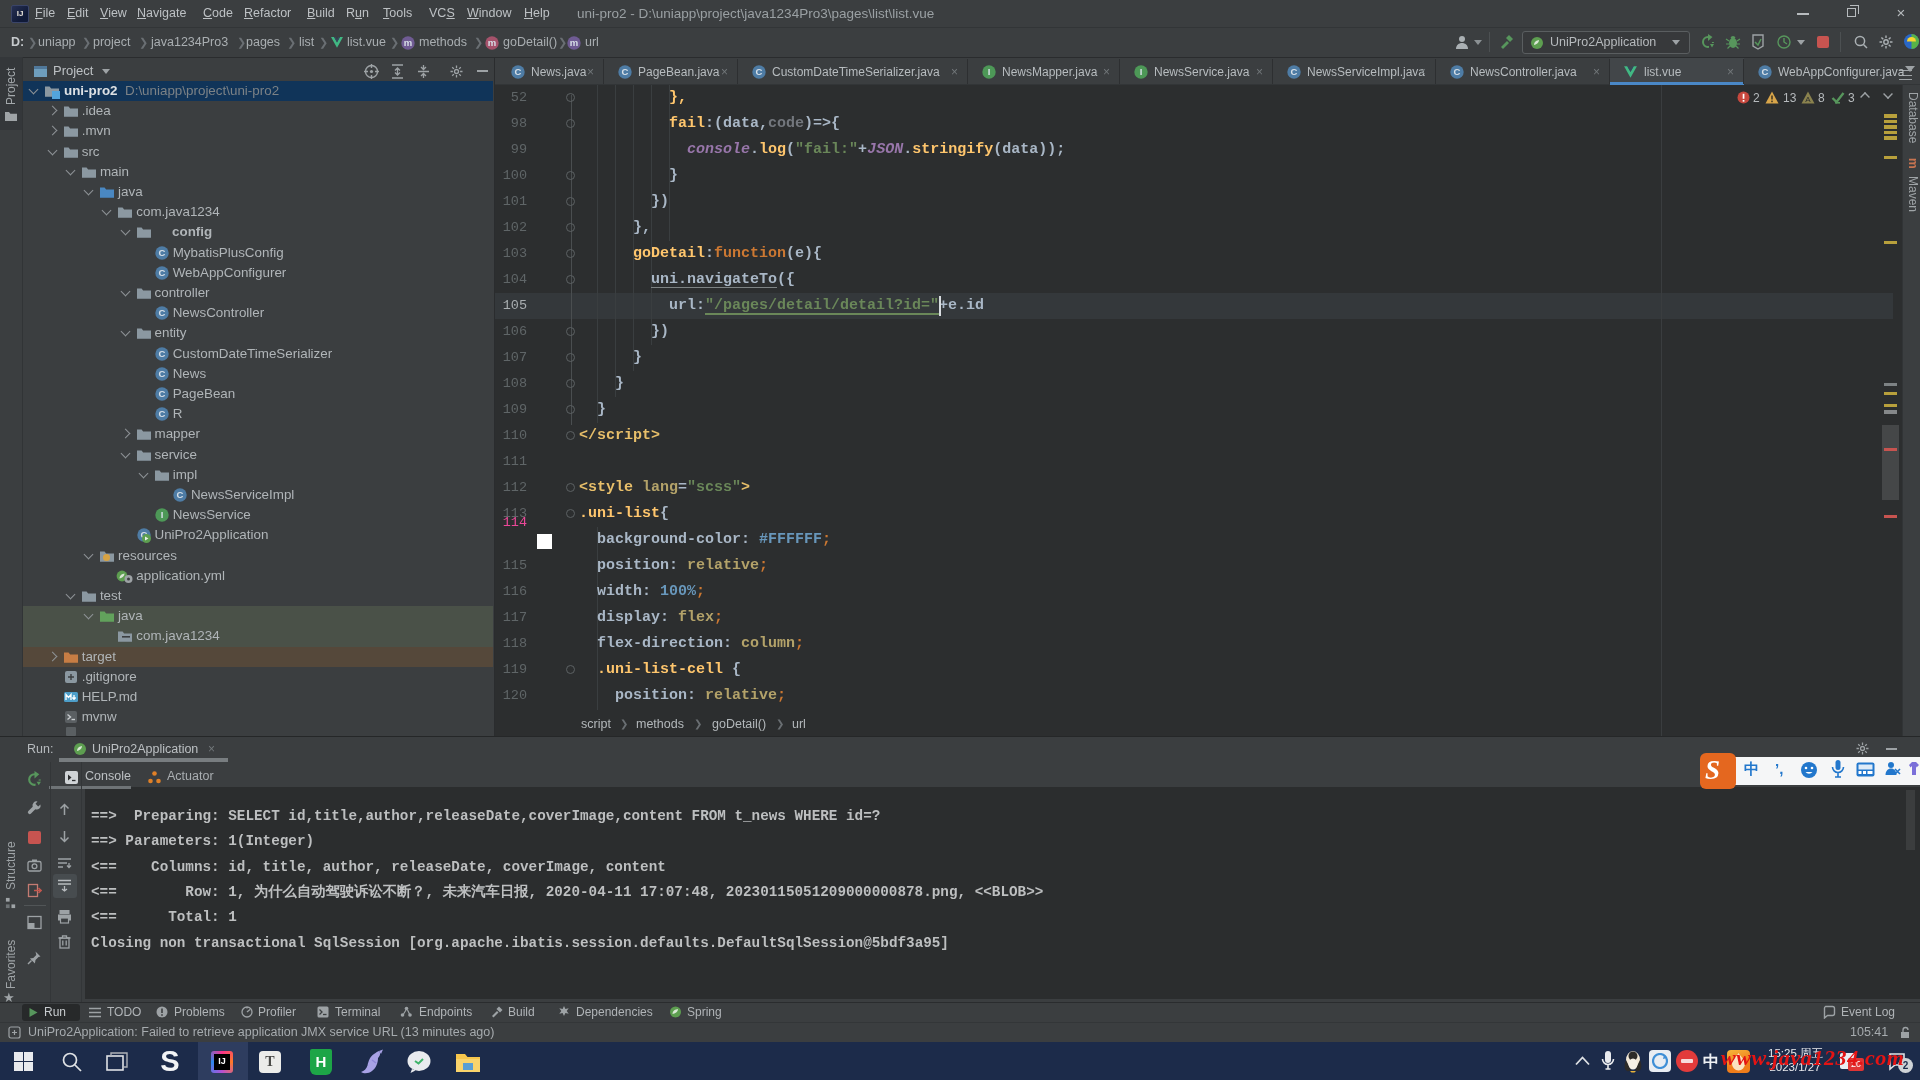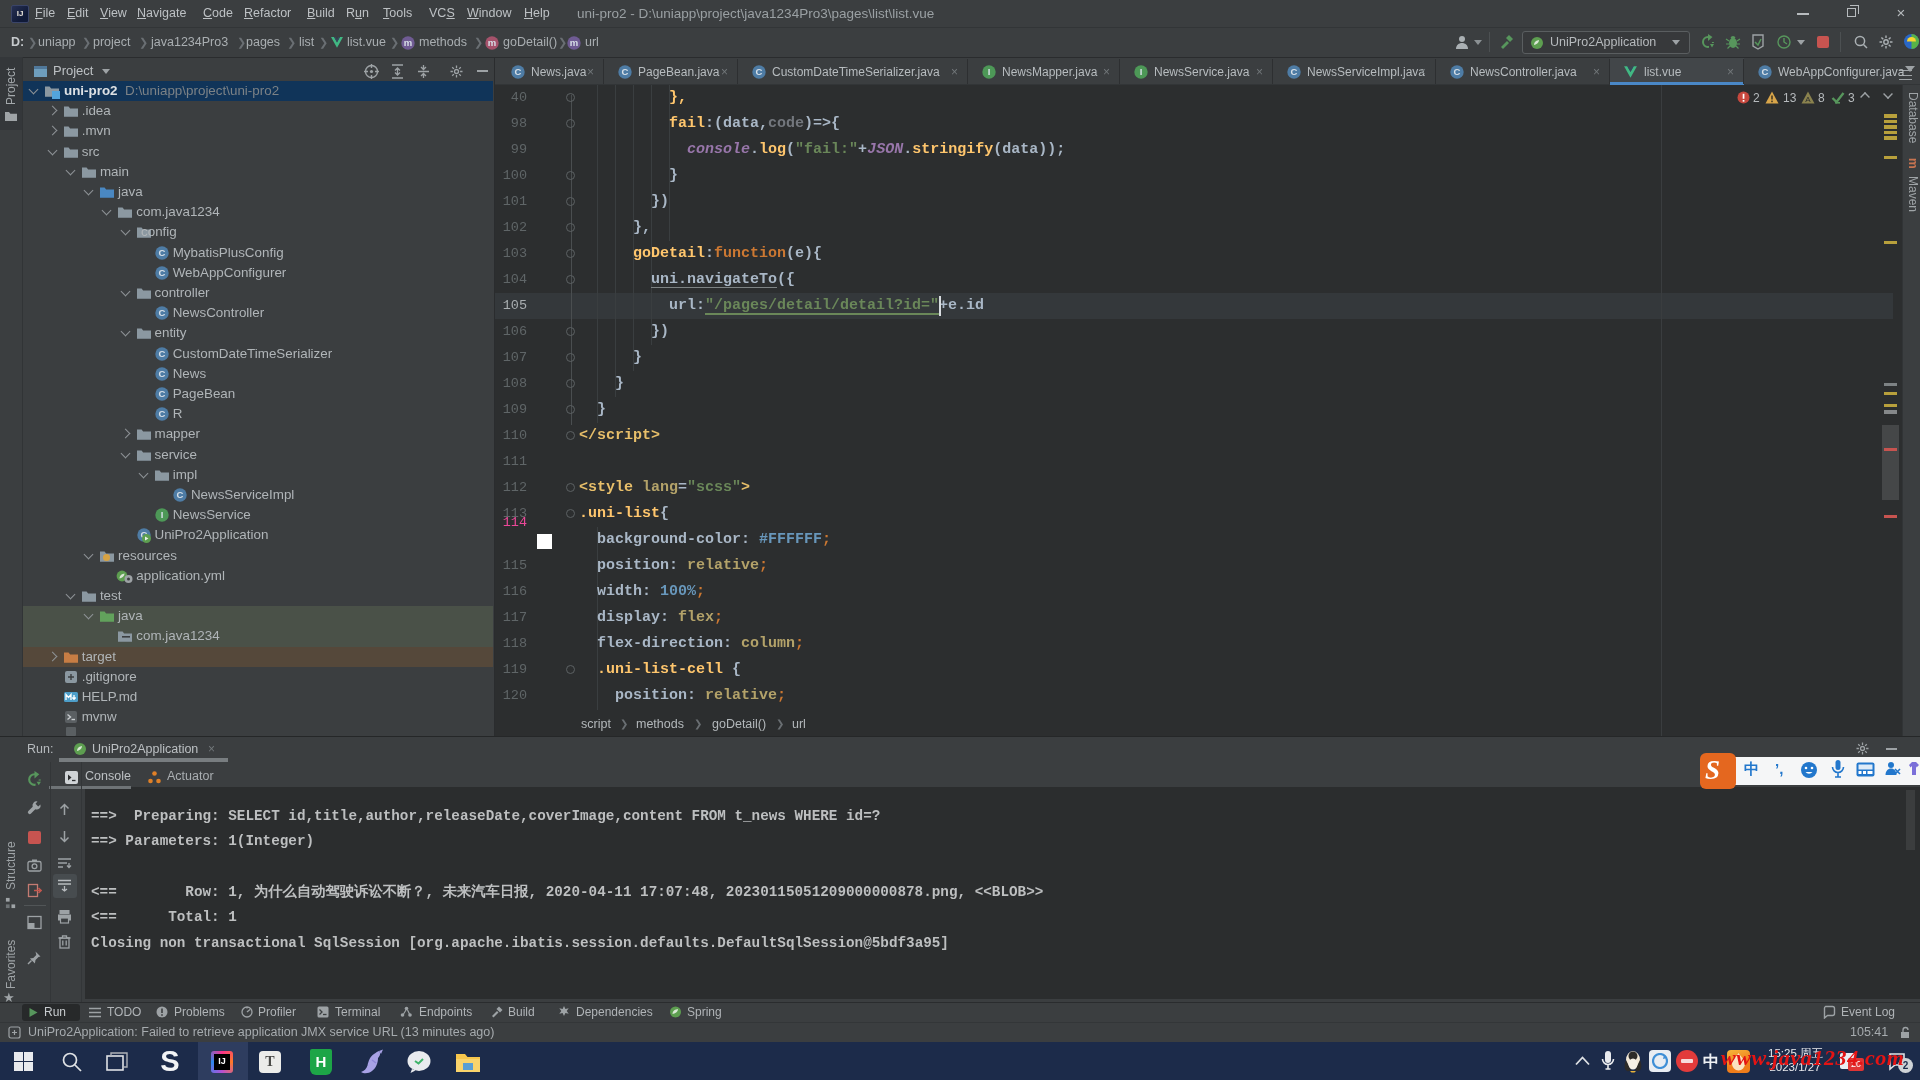--- a/index.html
+++ b/index.html
@@ -217,21 +217,21 @@
 <div class="trow" style="left:118.1px;top:182.0px;">java</div>
 <span style="position:absolute;left:103.3px;top:207.2px;width:7px;height:7px;border-right:1.5px solid #8e9396;border-bottom:1.5px solid #8e9396;transform:rotate(45deg);transform-origin:center"></span>
 <svg style="position:absolute;left:117.3px;top:204.2px" width="16" height="16" viewBox="0 0 16 16">
     <path d="M1 13.7V3.6h4.6l1.5 1.9H15v8.2z" fill="#8b98a1"></path>
   </svg>
 <div class="trow" style="left:136.3px;top:202.2px;">com.java1234</div>
 <span style="position:absolute;left:121.5px;top:227.4px;width:7px;height:7px;border-right:1.5px solid #8e9396;border-bottom:1.5px solid #8e9396;transform:rotate(45deg);transform-origin:center"></span>
 <svg style="position:absolute;left:135.5px;top:224.4px" width="16" height="16" viewBox="0 0 16 16">
     <path d="M1 13.7V3.6h4.6l1.5 1.9H15v8.2z" fill="#8b98a1"></path>
   </svg>
-<div class="trow" style="left:141px;top:222.4px;">config</div>
+<div class="trow" style="left:172px;top:222.4px;font-weight:bold;">config</div>
 <svg style="position:absolute;left:153.7px;top:244.6px" width="16" height="16" viewBox="0 0 16 16">
     <circle cx="8" cy="8" r="6.7" fill="#4e7ca5"></circle>
     <text x="8" y="11.4" font-size="9.5" font-weight="bold" font-family="Liberation Sans" fill="#d8e0e8" text-anchor="middle">C</text>
   </svg>
 <div class="trow" style="left:172.7px;top:242.6px;">MybatisPlusConfig</div>
 <svg style="position:absolute;left:153.7px;top:264.79999999999995px" width="16" height="16" viewBox="0 0 16 16">
     <circle cx="8" cy="8" r="6.7" fill="#4e7ca5"></circle>
     <text x="8" y="11.4" font-size="9.5" font-weight="bold" font-family="Liberation Sans" fill="#d8e0e8" text-anchor="middle">C</text>
   </svg>
 <div class="trow" style="left:172.7px;top:262.8px;">WebAppConfigurer</div>
@@ -416,21 +416,21 @@
 <div class="a" style="left:603px;top:59px;width:1px;height:25px;background:#2d2f31"></div>
 <div class="a" style="left:737px;top:59px;width:1px;height:25px;background:#2d2f31"></div>
 <div class="a" style="left:967px;top:59px;width:1px;height:25px;background:#2d2f31"></div>
 <div class="a" style="left:1119px;top:59px;width:1px;height:25px;background:#2d2f31"></div>
 <div class="a" style="left:1272px;top:59px;width:1px;height:25px;background:#2d2f31"></div>
 <div class="a" style="left:1435px;top:59px;width:1px;height:25px;background:#2d2f31"></div>
 <div class="a" style="left:1609px;top:59px;width:1px;height:25px;background:#2d2f31"></div>
 <div class="a" style="left:1743px;top:59px;width:1px;height:25px;background:#2d2f31"></div>
 <div class="a" style="left:1905px;top:66px;width:0;height:0;border-left:5px solid transparent;border-right:5px solid transparent;border-top:6px solid #9da2a5"></div>
 <div class="a" style="left:495px;top:293px;width:1398px;height:26px;background:#34383b"></div>
-<div class="ln" style="left:481px;top:85px;color:#5f6567">40</div>
+<div class="ln" style="left:481px;top:85px;color:#5f6567">52</div>
 <div class="ln" style="left:481px;top:111px;color:#5f6567">98</div>
 <div class="ln" style="left:481px;top:137px;color:#5f6567">99</div>
 <div class="ln" style="left:481px;top:163px;color:#5f6567">100</div>
 <div class="ln" style="left:481px;top:189px;color:#5f6567">101</div>
 <div class="ln" style="left:481px;top:215px;color:#5f6567">102</div>
 <div class="ln" style="left:481px;top:241px;color:#5f6567">103</div>
 <div class="ln" style="left:481px;top:267px;color:#5f6567">104</div>
 <div class="ln" style="left:481px;top:293px;color:#a8adb0">105</div>
 <div class="ln" style="left:481px;top:319px;color:#5f6567">106</div>
 <div class="ln" style="left:481px;top:345px;color:#5f6567">107</div>
@@ -617,20 +617,21 @@
     <rect x="3.5" y="9" width="8" height="5" fill="#3b3e40" stroke="#9da2a5" stroke-width="1.2"></rect>
   </svg>
 <svg class="a" style="left:57px;top:934px" width="15" height="15" viewBox="0 0 15 15">
     <rect x="3" y="4" width="9" height="10" fill="none" stroke="#9da2a5" stroke-width="1.3"></rect>
     <path d="M1.5 4h12M5.5 4V2h4v2M5.8 6.5v5M9.2 6.5v5" stroke="#9da2a5" stroke-width="1.3"></path>
   </svg>
 <div class="a" style="left:81px;top:762px;width:1px;height:240px;background:#333638"></div>
 <div class="a" style="left:0;top:787px;width:1920px;height:212px;overflow:hidden">
 <div class="crow" style="left:91px;top:16.7px">==&gt;&nbsp;&nbsp;Preparing:&nbsp;SELECT&nbsp;id,title,author,releaseDate,coverImage,content&nbsp;FROM&nbsp;t_news&nbsp;WHERE&nbsp;id=?</div>
 <div class="crow" style="left:91px;top:42.1px">==&gt;&nbsp;Parameters:&nbsp;1(Integer)</div>
+<div class="crow" style="left:91px;top:67.5px">&lt;==&nbsp;&nbsp;&nbsp;&nbsp;Columns:&nbsp;id,&nbsp;title,&nbsp;author,&nbsp;releaseDate,&nbsp;coverImage,&nbsp;content</div>
 <div class="crow" style="left:91px;top:92.9px">&lt;==&nbsp;&nbsp;&nbsp;&nbsp;&nbsp;&nbsp;&nbsp;&nbsp;Row:&nbsp;1,&nbsp;为什么自动驾驶诉讼不断？,&nbsp;未来汽车日报,&nbsp;2020-04-11&nbsp;17:07:48,&nbsp;20230115051209000000878.png,&nbsp;&lt;&lt;BLOB&gt;&gt;</div>
 <div class="crow" style="left:91px;top:118.3px">&lt;==&nbsp;&nbsp;&nbsp;&nbsp;&nbsp;&nbsp;Total:&nbsp;1</div>
 <div class="crow" style="left:91px;top:143.7px">Closing&nbsp;non&nbsp;transactional&nbsp;SqlSession&nbsp;[org.apache.ibatis.session.defaults.DefaultSqlSession@5bdf3a95]</div>
 </div>
 <div class="a" style="left:1906px;top:790px;width:9px;height:60px;background:rgba(255,255,255,0.08)"></div>
 <div class="a" style="left:1723px;top:757px;width:197px;height:28px;background:#f5f6f7;border-radius:3px 0 0 3px"></div>
 <div class="a" style="left:1700px;top:753px;width:36px;height:36px;background:#e4671f;border-radius:6px"></div>
 <div class="a" style="left:1705px;top:755px;width:26px;height:32px;color:#fff;font-size:27px;font-weight:bold;font-style:italic;font-family:Liberation Serif">S</div>
 <div class="a" style="left:1744px;top:760px;font-size:15px;font-weight:bold;color:#2277cc">中</div>
 <div class="a" style="left:1775px;top:760px;font-size:15px;font-weight:bold;color:#2277cc">’,</div>

